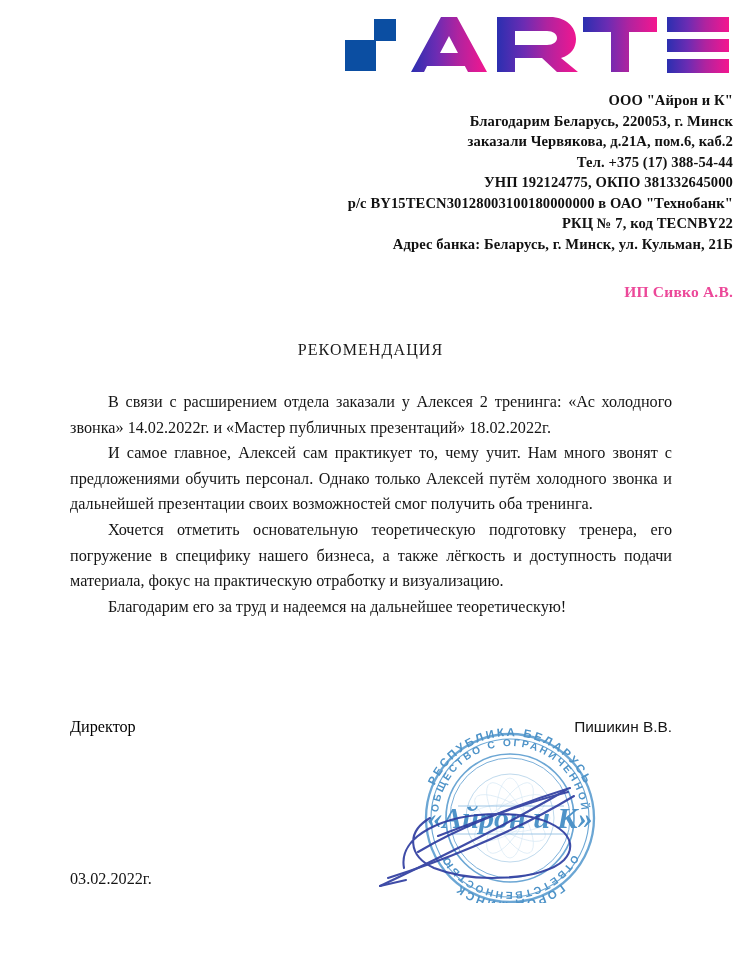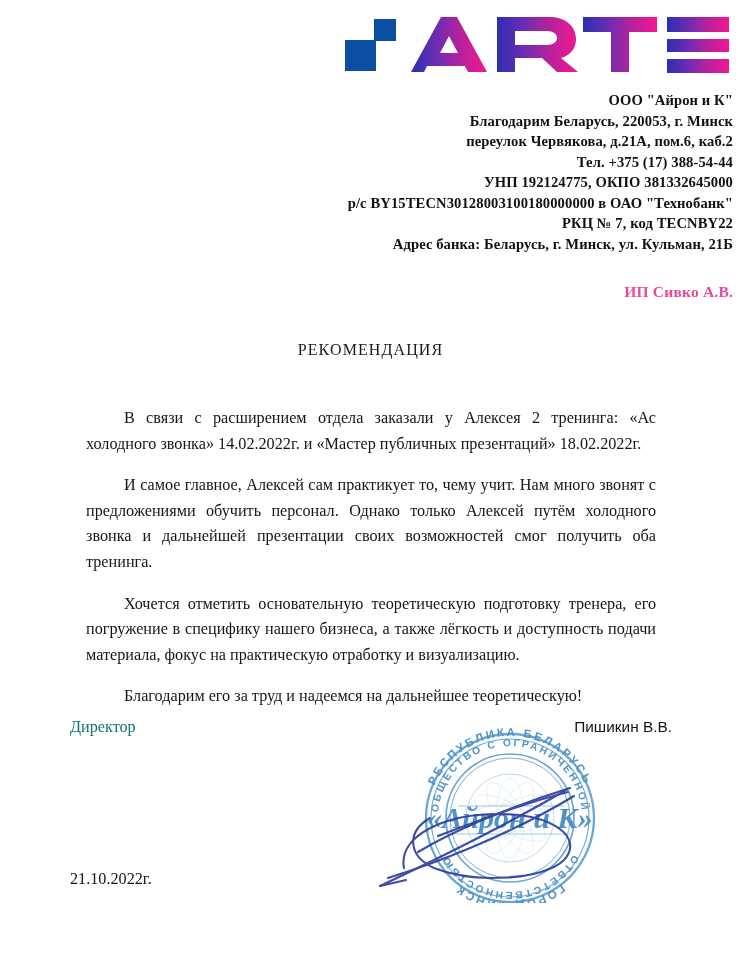--- a/index.html
+++ b/index.html
@@ -79,38 +79,38 @@
     left: 70px;
     top: 390px;
     width: 602px;
     font-size: 16.2px;
     line-height: 25.6px;
     text-align: justify;
     text-justify: inter-word;
     color: #151515;
   }
   .body-text p {
-    margin: 16px;
+    margin: 0;
     text-indent: 38px;
   }
 
   
   .sig-row {
     position: absolute;
     left: 70px;
     top: 682px;
     width: 602px;
     display: flex;
     justify-content: space-between;
     align-items: baseline;
     font-size: 16.2px;
   }
   .sig-role {
     font-family: "Liberation Serif", "DejaVu Serif", serif;
-    color: #0f766e;
+    color: #000000;
   }
   .sig-name {
     font-family: "Liberation Sans", "DejaVu Sans", sans-serif;
     font-size: 15.4px;
     color: #151515;
     margin-top: 36px;
   }
 
   
   .doc-date {
@@ -161,21 +161,21 @@
 
       <rect x="322" y="11" width="62" height="15" fill="url(#arteGrad)"></rect>
       <rect x="322" y="33" width="62" height="13" fill="url(#arteGrad)"></rect>
       <rect x="322" y="53" width="62" height="14" fill="url(#arteGrad)"></rect>
     </svg>
   </div>
 
   <div class="company-block">
     <div>ООО "Айрон и К"</div>
     <div>Благодарим Беларусь, 220053, г. Минск</div>
-    <div>переулок Червякова, д.21А, пом.6, каб.2</div>
+    <div>заказали Червякова, д.21А, пом.6, каб.2</div>
     <div>Тел. +375 (17) 388-54-44</div>
     <div>УНП 192124775, ОКПО 381332645000</div>
     <div>р/с BY15TECN30128003100180000000 в ОАО "Технобанк"</div>
     <div>РКЦ № 7, код TECNBY22</div>
     <div>Адрес банка: Беларусь, г. Минск, ул. Кульман, 21Б</div>
   </div>
 
   <div class="addressee">ИП Сивко А.В.</div>
 
   <div class="doc-title">РЕКОМЕНДАЦИЯ</div>
@@ -245,15 +245,15 @@
         <path d="M10 160 C 55 146, 130 118, 196 78"></path>
         <path d="M26 150 C 20 118, 66 96, 120 96 C 176 96, 206 120, 186 142
                  C 166 162, 96 166, 56 150 C 30 138, 28 114, 52 100"></path>
         <path d="M40 134 C 80 110, 140 86, 192 70"></path>
         <path d="M60 118 C 96 104, 150 84, 190 74"></path>
         <path d="M2 168 L 28 162"></path>
       </g>
     </svg>
   </div>
 
-  <div class="doc-date">21.10.2022г.</div>
+  <div class="doc-date">03.02.2022г.</div>
 
 </div>
 
 </body></html>

